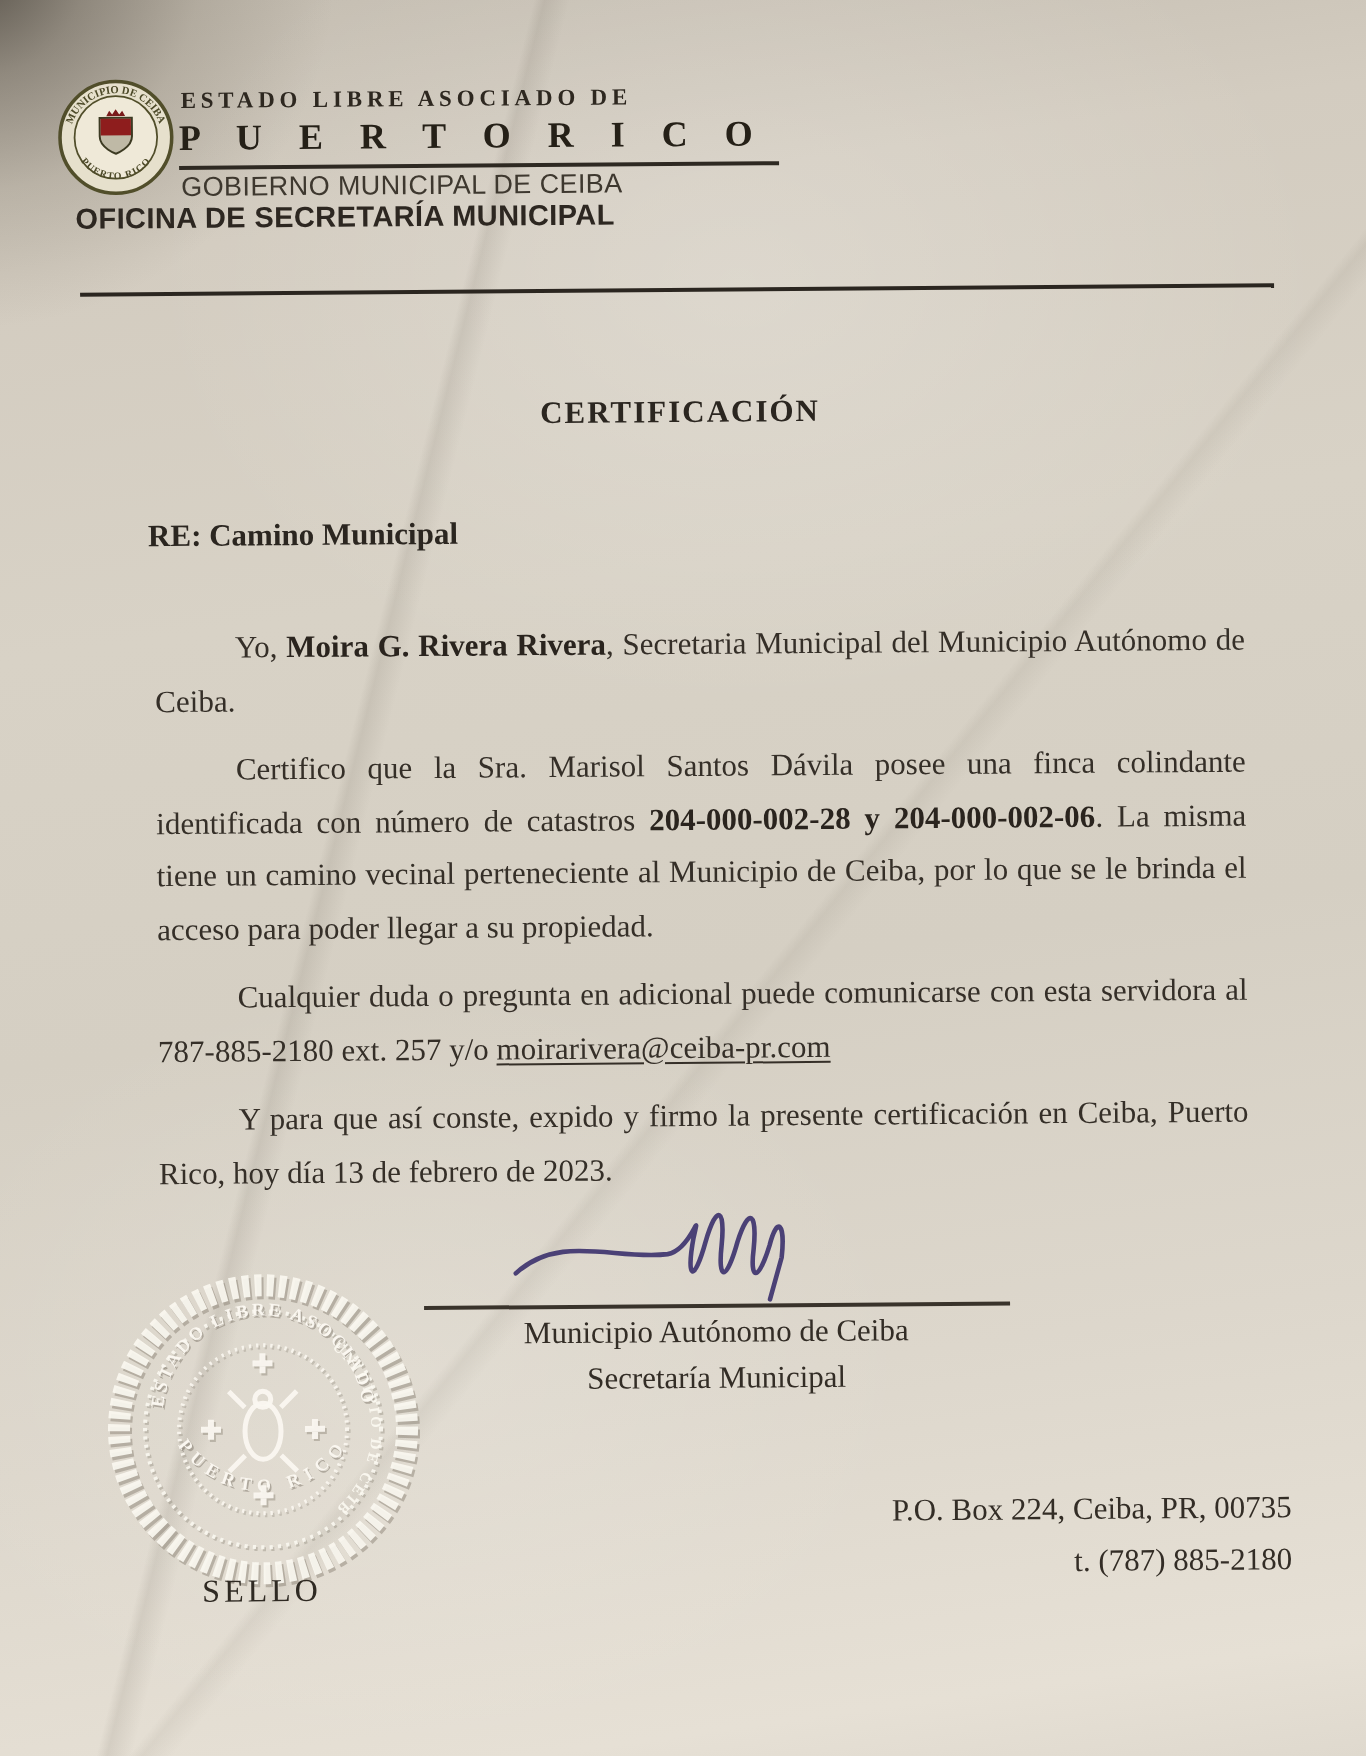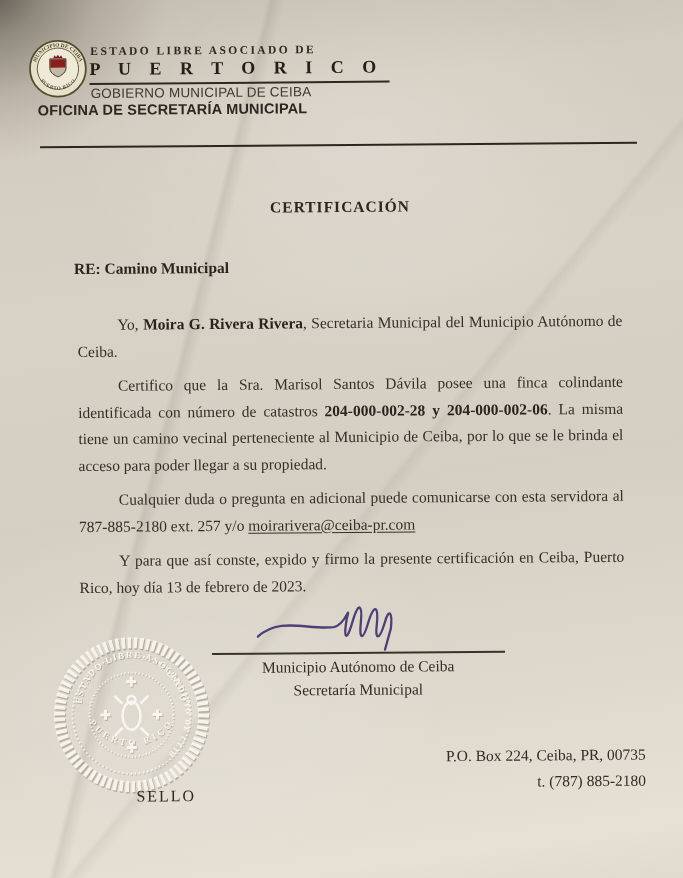--- a/index.html
+++ b/index.html
@@ -37,21 +37,21 @@
   .email{text-decoration:underline;text-underline-offset:2px;}
 
   
   .sig-svg{position:absolute;left:250px;top:594px;width:176px;height:64px;}
   .sig-line{position:absolute;left:210px;top:652px;width:293px;height:2px;background:#39332b;}
   .sig-org{position:absolute;left:206px;top:658px;width:300px;text-align:center;font-size:15.5px;color:#332d26;}
   .sig-office{position:absolute;left:206px;top:681px;width:300px;text-align:center;font-size:15.5px;color:#332d26;}
 
   
   .emboss{position:absolute;left:44px;top:628px;width:170px;height:170px;}
-  .sello{position:absolute;left:98px;top:786px;width:95px;text-align:right;font-size:16px;letter-spacing:2px;color:#2f2a23;}
+  .sello{position:absolute;left:98px;top:786px;width:95px;text-align:left;font-size:16px;letter-spacing:2px;color:#2f2a23;}
 
   
   .footer{position:absolute;right:40px;top:744px;text-align:right;font-size:15.5px;line-height:26px;color:#332d26;}
 </style>
 </head>
 <body>
 
 <div class="page">
   <div class="doc-content">
 

